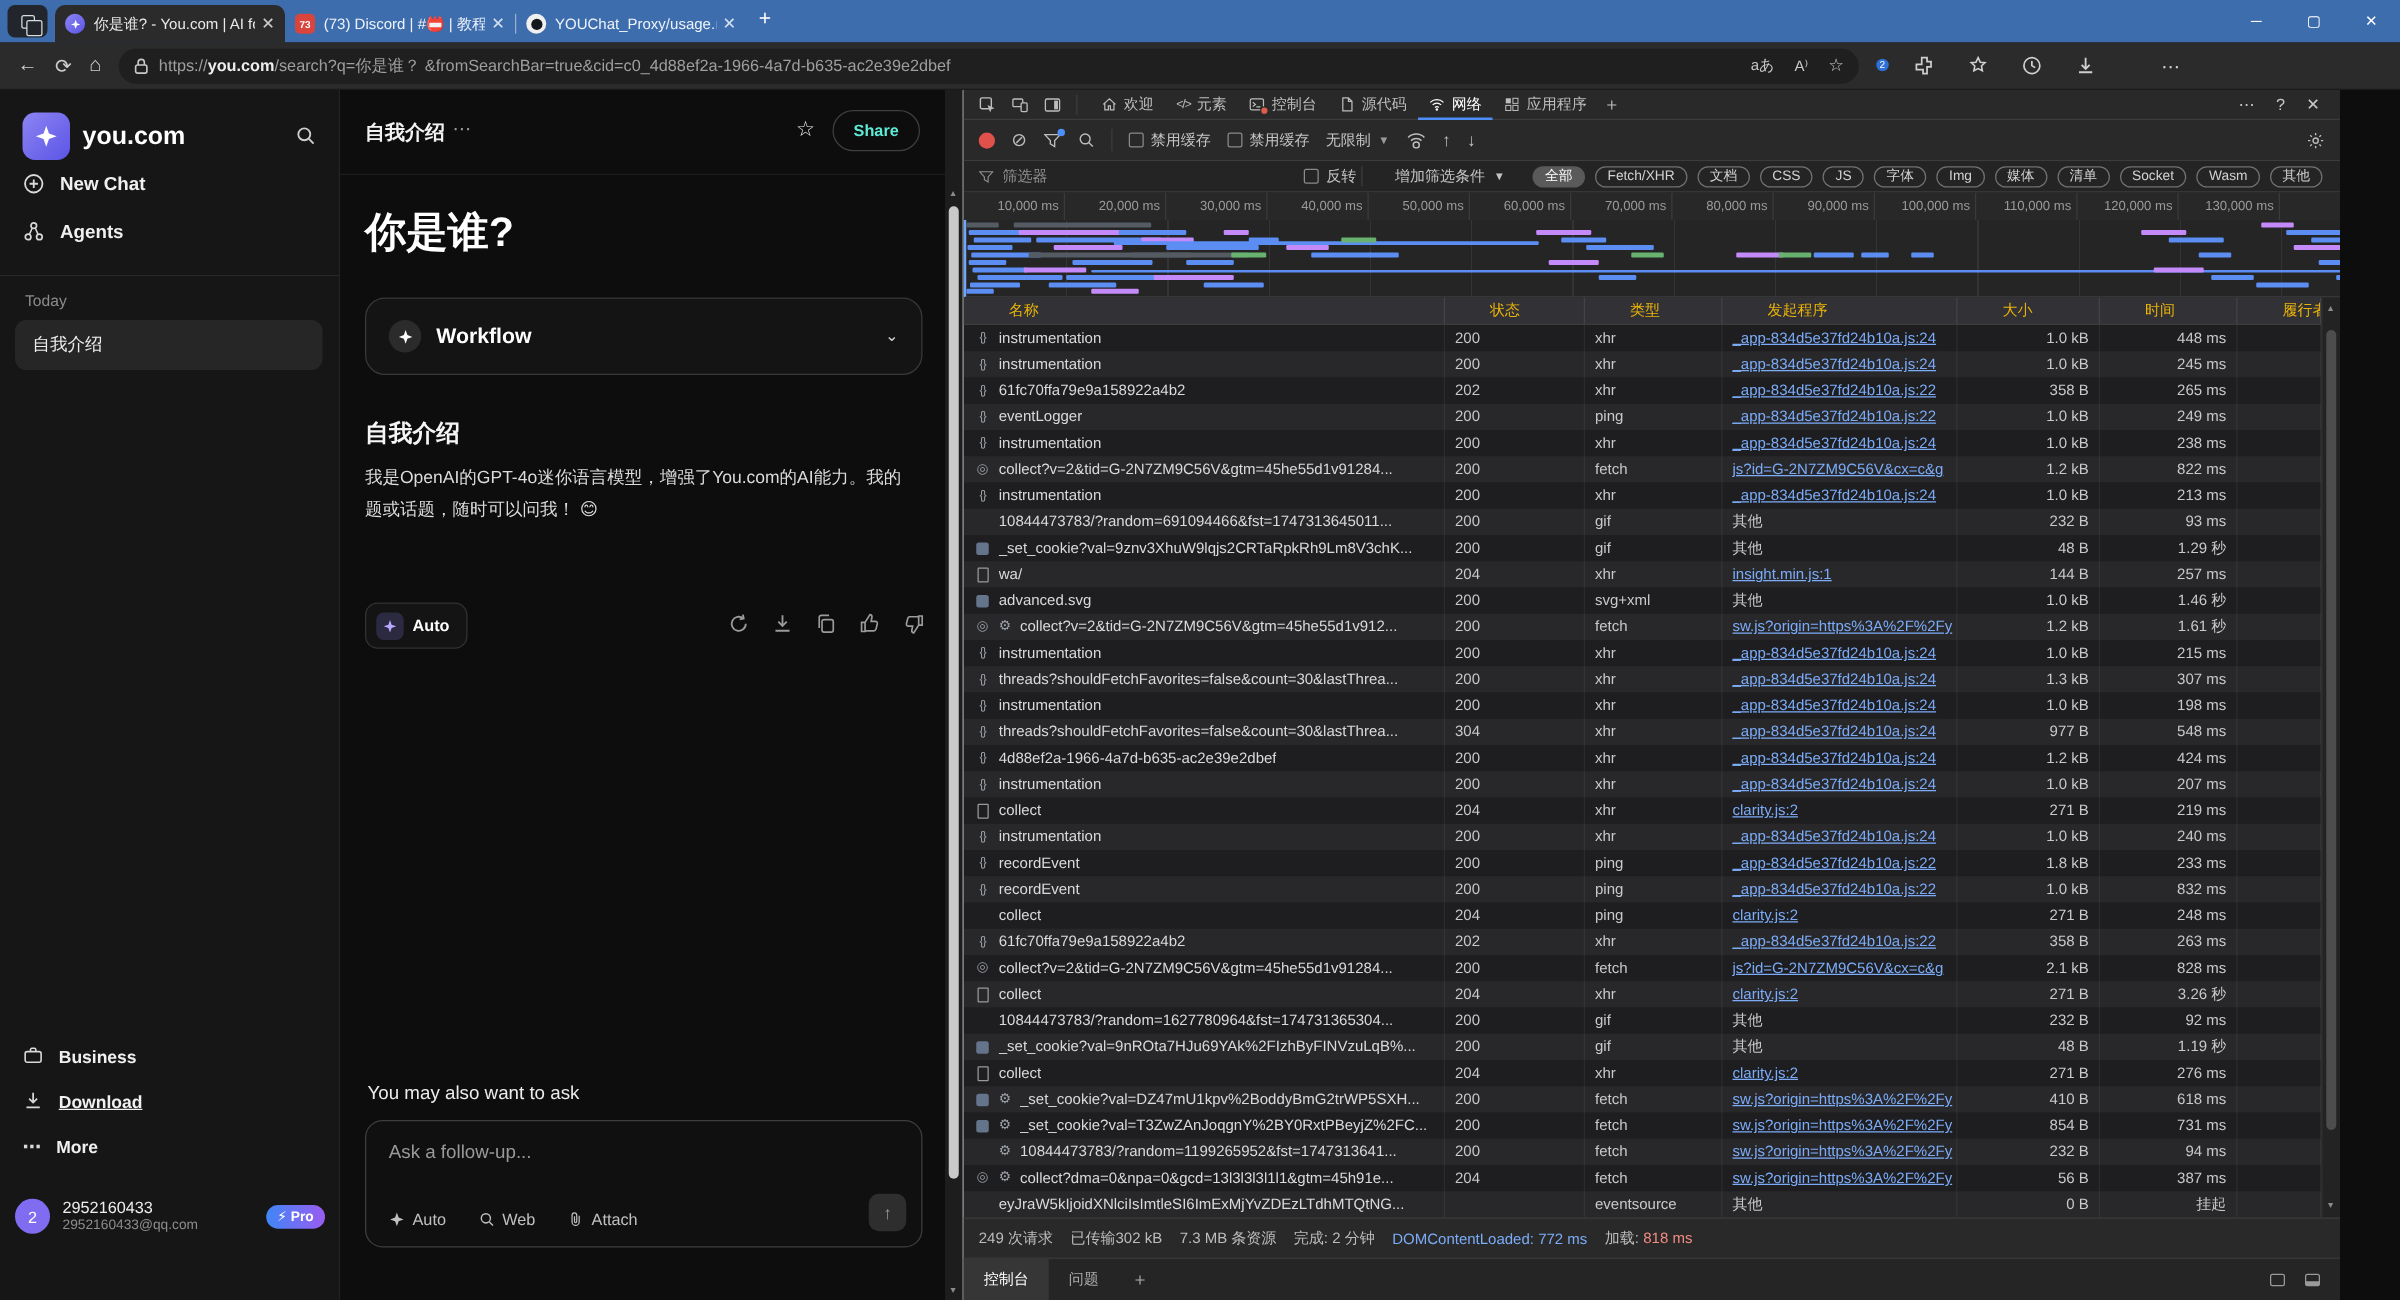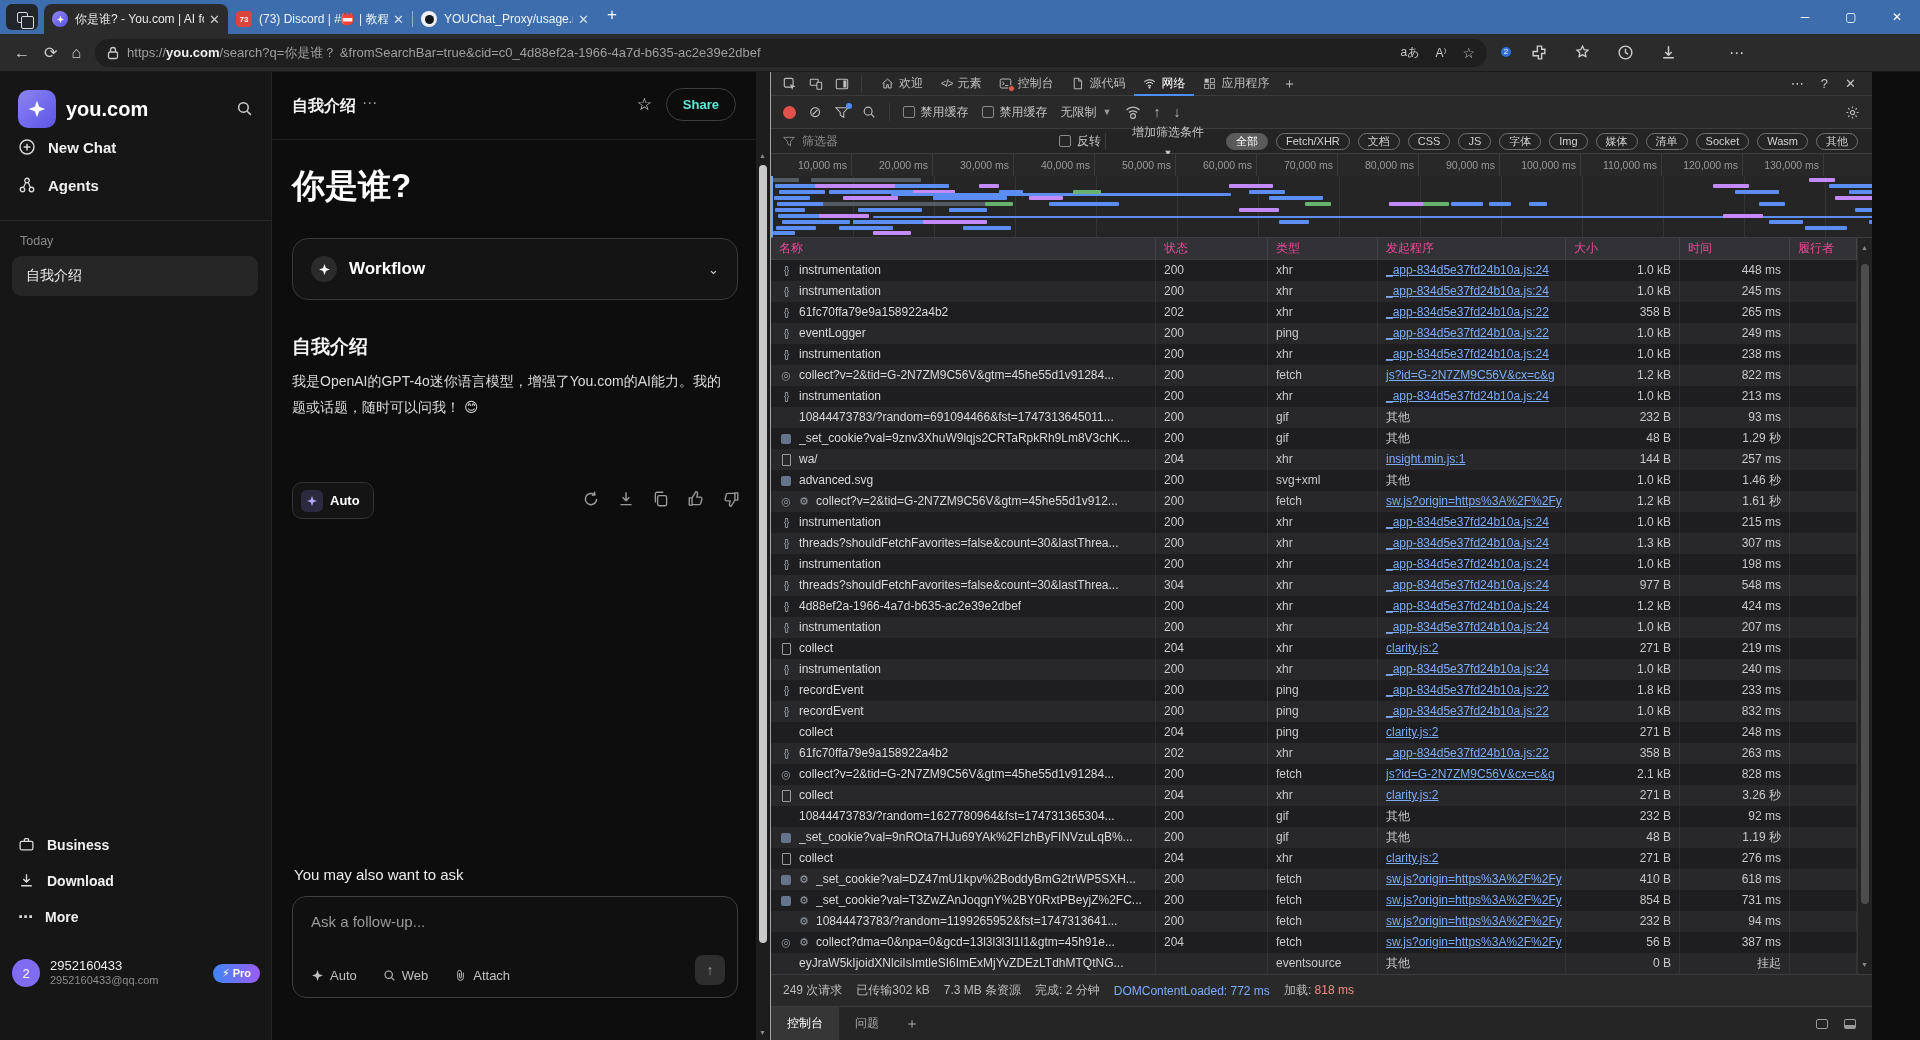--- a/index.html
+++ b/index.html
@@ -100,34 +100,34 @@
   .ntb-sep{width:1px;height:18px;background:#3c3c3c;}
   .ntb-check{display:flex;align-items:center;gap:6px;color:#c4c4c4;}
   .cb{width:12px;height:12px;border:1px solid #8a8a8a;border-radius:2px;background:transparent;}
   #throttle{display:flex;align-items:center;gap:6px;color:#c4c4c4;}
   #net-gear{margin-left:auto;color:#bdbdbd;}
   .blue-dot{position:absolute;right:-3px;top:-3px;width:6px;height:6px;border-radius:50%;background:#4e8ef7;}
 
   #filter-row{position:absolute;left:0;top:57px;width:100%;height:25px;background:#242424;border-bottom:1px solid #3c3c3c;display:flex;align-items:center;padding:0 14px 0 12px;}
   #filter-ph{color:#8f8f8f;margin-left:7px;font-size:12px;}
   #invert{display:flex;align-items:center;gap:6px;color:#c4c4c4;margin-left:auto;}
-  #morefilter{display:flex;align-items:center;gap:7px;color:#c4c4c4;margin:0 14px;padding:0 8px;flex-direction:column;}
+  #morefilter{display:flex;align-items:center;gap:7px;color:#c4c4c4;margin:0 14px;padding:0 8px;}
   .fsep{width:1px;height:16px;background:#3c3c3c;margin:0 4px;}
   #pills{display:flex;gap:8px;align-items:center;}
   .pill{height:17px;line-height:15px;padding:0 9px;border:1px solid #707070;border-radius:9px;color:#d2d2d2;font-size:11px;white-space:nowrap;}
   .pill.active{background:#5a5a5a;border-color:#5a5a5a;color:#fff;}
 
   #ruler{position:absolute;left:0;top:82px;width:100%;height:22px;background:#282828;display:flex;overflow:hidden;}
   .ruler-cell{flex:0 0 81px;border-right:1px solid #3a3a3a;font-size:10.5px;color:#9a9a9a;text-align:right;padding:5px 4px 0 0;white-space:nowrap;overflow:hidden;}
   #minimap{position:absolute;left:0;top:104px;width:100%;height:62px;background:#252525;border-bottom:1px solid #3c3c3c;overflow:hidden;
     background-image:repeating-linear-gradient(90deg,transparent 0 80px,#343434 80px 81px);border-left:2px solid #6ea8fe;}
   .mm-bar{position:absolute;height:4px;border-radius:1px;}
 
   #grid-head{position:absolute;left:0;top:166px;width:100%;height:22px;background:#323236;border-bottom:1px solid #3c3c3c;display:grid;grid-template-columns:385px 112px 110px 188px 114px 110px 1fr;padding-right:15px;}
-  .hcell{padding:0 8px;line-height:21px;color:#ec4899;border-right:1px solid rgba(255,255,255,.09);overflow:hidden;white-space:nowrap;font-size:12px;}
+  .hcell{padding:0 8px;line-height:21px;color:#eab308;border-right:1px solid rgba(255,255,255,.09);overflow:hidden;white-space:nowrap;font-size:12px;margin-left:28px;}
   #rows{position:absolute;left:0;top:188px;width:100%;height:714px;overflow:hidden;padding-right:15px;}
   .nrow{display:grid;grid-template-columns:385px 112px 110px 188px 114px 110px 1fr;height:21px;}
   .nrow:nth-child(odd){background:#1e1e20;}
   .nrow:nth-child(even){background:#28282b;}
   .cell{padding:0 8px;line-height:21px;border-right:1px solid rgba(255,255,255,.06);overflow:hidden;white-space:nowrap;color:#c9c9c9;font-size:12px;}
   .cell.name{color:#dadada;display:flex;align-items:center;}
   .cell.r{text-align:right;}
   .cell .link{color:#7cacf8;text-decoration:underline;}
   .ric{flex:0 0 14px;margin-right:6px;display:flex;align-items:center;justify-content:center;height:21px;}
   .ric .doc{width:9px;height:12px;border:1px solid #9a9a9a;border-radius:1px;}
@@ -277,21 +277,21 @@
       <div id="sb-chat">自我介绍</div>
       <div class="sb-item sb-low" style="top:764px;">
         <span class="ic">
             <svg width="17" height="17" viewBox="0 0 16 16">
               <rect x="2" y="5" width="12" height="8" rx="1.5" fill="none" stroke="#d9d9d9" stroke-width="1.2"></rect>
               <path d="M6 5 V3.5 a1 1 0 0 1 1-1 h2 a1 1 0 0 1 1 1 V5" fill="none" stroke="#d9d9d9" stroke-width="1.2"></path>
             </svg>
           </span>
         <span>Business</span>
       </div>
-      <div class="sb-item sb-low" style="top:800px;">
+      <div class="sb-item sb-low" style="top:800px;text-decoration:underline;">
         <span class="ic">
             <svg width="17" height="17" viewBox="0 0 16 16">
               <path d="M8 2 v7 M5 6.5 8 9.5 11 6.5 M3 13 h10" fill="none" stroke="#d9d9d9" stroke-width="1.3"></path>
             </svg>
           </span>
         <span>Download</span>
       </div>
       <div class="sb-item sb-low" style="top:836px;">
         <span class="ic" style="font-size:15px;">⋯</span>
         <span>More</span>

